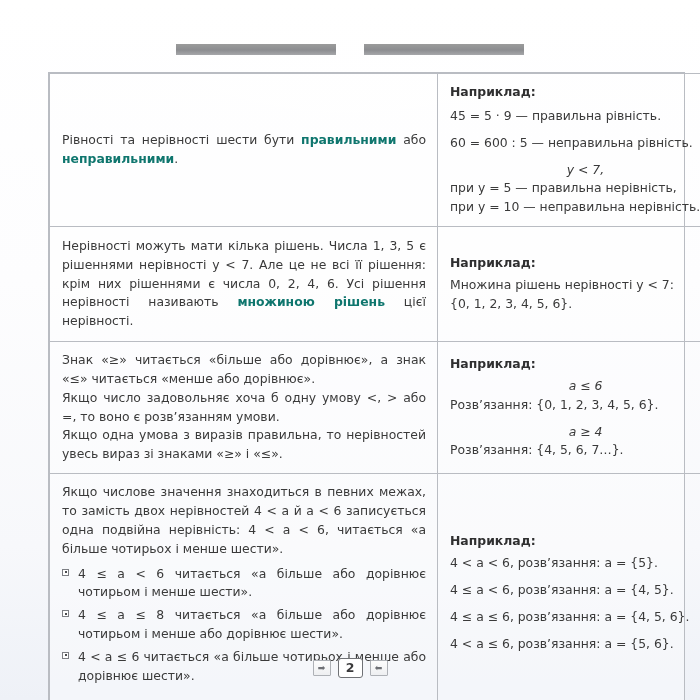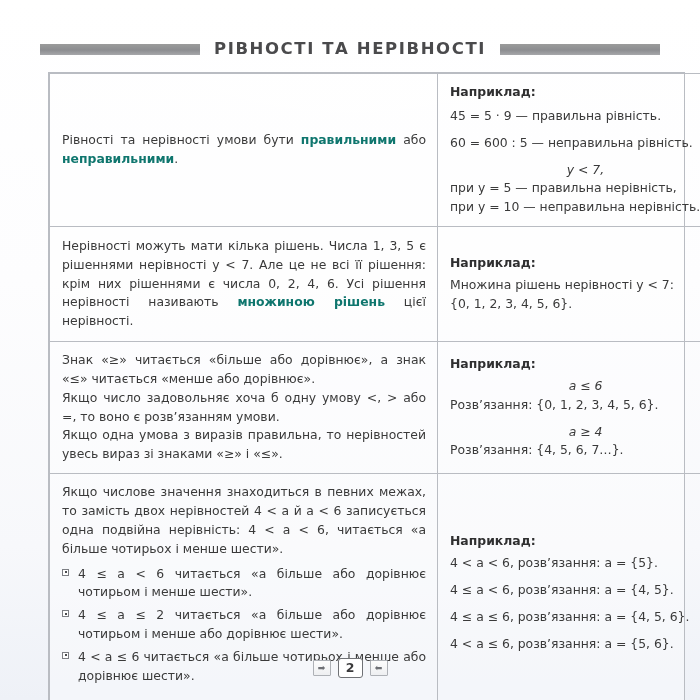--- a/index.html
+++ b/index.html
@@ -187,32 +187,31 @@
 </head>
 <body>
 
 <div class="page-wash"></div>
 <div class="page-wash2"></div>
 
 <div class="content">
 
   <div class="header">
     <div class="hdr-bar left"></div>
-    <div class="hdr-title">РІВНОСТІ ТА НЕРІВНОСТІ</div>
     <div class="hdr-bar right"></div>
   </div>
 
   <div class="tbl">
   <table>
     <tbody>
 
       <tr class="row1">
         <td class="col-left">
           <div class="just">
-            <span>Рівності та нерівності умови бути </span><b>правильними</b><span> або </span><b>неправильними</b><span>.</span>
+            <span>Рівності та нерівності шести бути </span><b>правильними</b><span> або </span><b>неправильними</b><span>.</span>
           </div>
         </td>
         <td class="col-right right-cell">
           <div class="eg-title">Наприклад:</div>
           <div class="line sp-sm">45 = 5 · 9 — правильна рівність.</div>
           <div class="line sp">60 = 600 : 5 — неправильна рівність.</div>
           <div class="line sp center it">y &lt; 7,</div>
           <div class="line">при y = 5 — правильна нерівність,</div>
           <div class="line">при y = 10 — неправильна нерівність.</div>
         </td>
@@ -249,21 +248,21 @@
       <tr class="row4">
         <td class="col-left">
           <div class="just">Якщо числове значення знаходиться в певних межах, то замість двох нерівностей 4 &lt; a й a &lt; 6 записується одна подвійна нерівність: 4 &lt; a &lt; 6, читається «a більше чотирьох і менше шести».</div>
           <ul class="blist">
             <li>
               <span class="sq-bullet"></span>
               <span>4 ≤ a &lt; 6 читається «a більше або дорівнює чотирьом і менше шести».</span>
             </li>
             <li>
               <span class="sq-bullet"></span>
-              <span>4 ≤ a ≤ 2 читається «a більше або дорівнює чотирьом і менше або дорівнює шести».</span>
+              <span>4 ≤ a ≤ 8 читається «a більше або дорівнює чотирьом і менше або дорівнює шести».</span>
             </li>
             <li>
               <span class="sq-bullet"></span>
               <span>4 &lt; a ≤ 6 читається «a більше чотирьох і менше або дорівнює шести».</span>
             </li>
           </ul>
         </td>
         <td class="col-right right-cell">
           <div class="eg-title">Наприклад:</div>
           <div class="line">4 &lt; a &lt; 6, розв’язання: a = {5}.</div>

